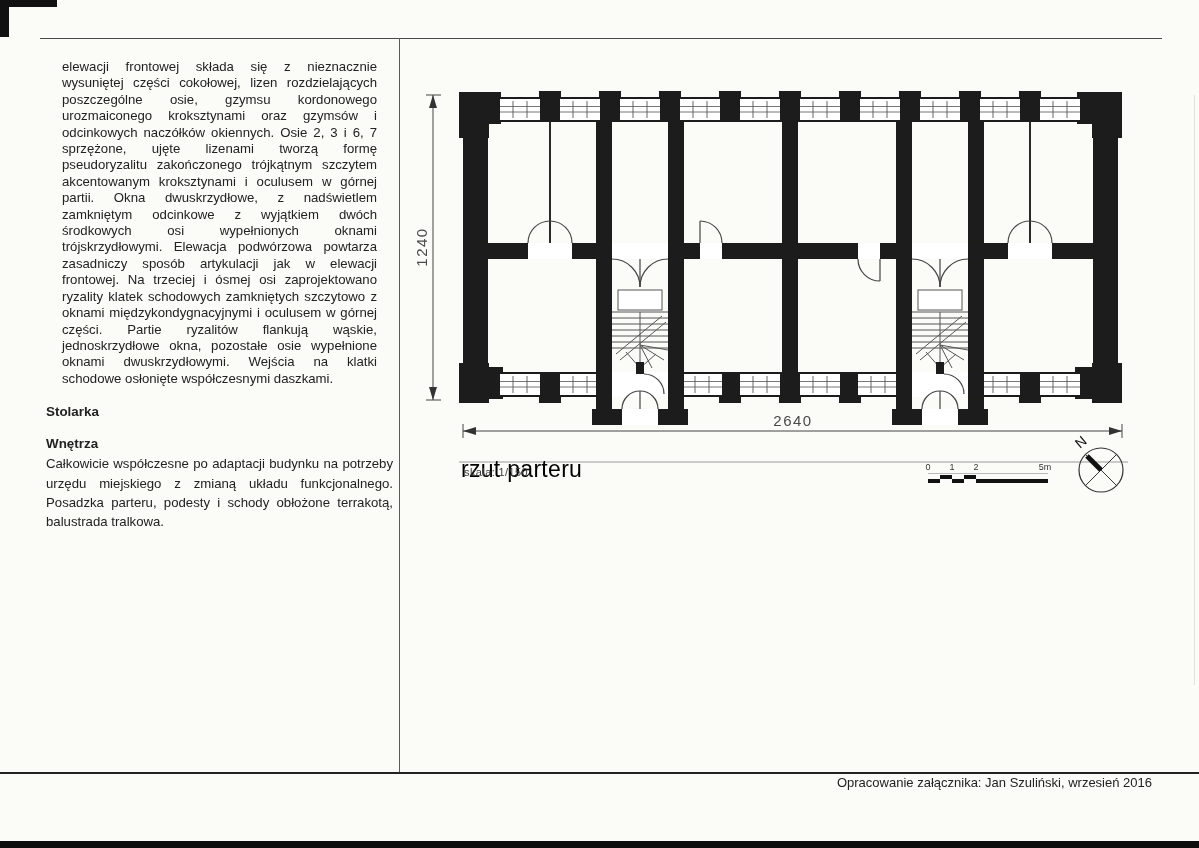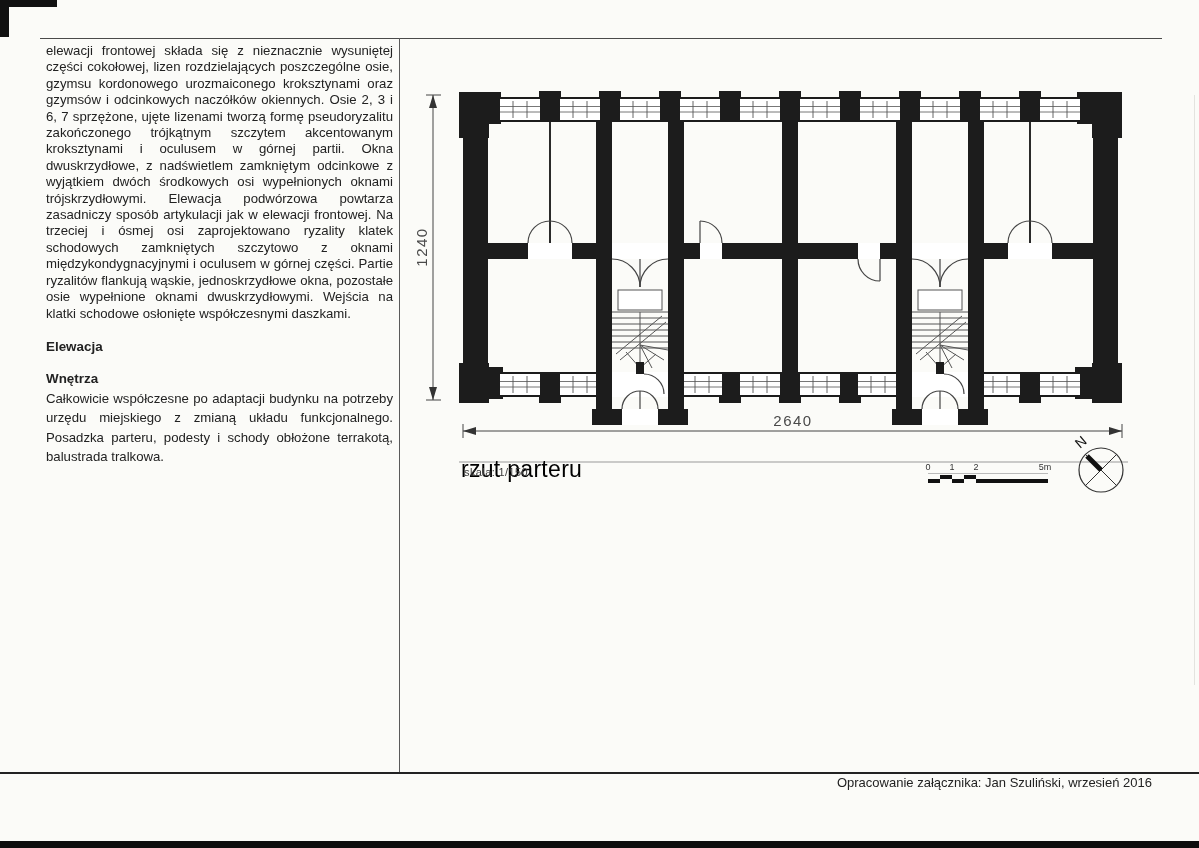--- a/index.html
+++ b/index.html
@@ -10,21 +10,21 @@
   .scan-edge-left{left:0;top:0;width:9px;height:37px;background:#111;}
   .scan-edge-top{left:0;top:0;width:57px;height:7px;background:#111;}
   .scan-edge-bottom{left:0;top:841px;width:1199px;height:7px;background:#0d0d0d;}
   .paper-shadow{left:1194px;top:95px;width:1px;height:590px;background:#e3e3df;}
   
   .rule-top{left:40px;top:38px;width:1122px;height:1px;background:#4a4a4a;}
   .rule-vert{left:399px;top:38px;width:1px;height:735px;background:#5a5a5a;}
   .rule-bottom{left:0;top:772px;width:1199px;height:2px;background:#222;}
   
   .textcol{left:46px;top:43px;width:347px;font-size:13.2px;text-align:justify;color:#222;}
-  .textcol p.lead{line-height:16.4px;margin:0;}
+  .textcol p.lead{line-height:16.4px;margin:16px;}
   .textcol h3{font-size:13.4px;font-weight:bold;margin:17px 0 3px 0;line-height:15px;}
   .textcol p.body{line-height:19.4px;margin:0;}
   
   .plan-title{left:461px;top:456px;font-size:23px;color:#000000;letter-spacing:.3px;}
   .plan-scale{left:464px;top:466px;font-size:11px;color:#3a3a3a;letter-spacing:.4px;text-align:center;}
   .footer-note{right:47px;top:775px;font-size:13px;color:#222;}
   svg text{font-family:"Liberation Sans","DejaVu Sans",sans-serif;}
 </style>
 </head>
 <body>
@@ -33,21 +33,21 @@
 <div class="abs scan-edge-top"></div>
 <div class="abs scan-edge-bottom"></div>
 <div class="abs paper-shadow"></div>
 
 <div class="abs rule-top"></div>
 <div class="abs rule-vert"></div>
 <div class="abs rule-bottom"></div>
 
 <div class="abs textcol">
   <p class="lead">elewacji frontowej składa się z nieznacznie wysuniętej części cokołowej, lizen rozdzielających poszczególne osie, gzymsu kordonowego urozmaiconego kroksztynami oraz gzymsów i odcinkowych naczółków okiennych. Osie 2, 3 i 6, 7 sprzężone, ujęte lizenami tworzą formę pseudoryzalitu zakończonego trójkątnym szczytem akcentowanym kroksztynami i oculusem w górnej partii. Okna dwuskrzydłowe, z nadświetlem zamkniętym odcinkowe z wyjątkiem dwóch środkowych osi wypełnionych oknami trójskrzydłowymi. Elewacja podwórzowa powtarza zasadniczy sposób artykulacji jak w elewacji frontowej. Na trzeciej i ósmej osi zaprojektowano ryzality klatek schodowych zamkniętych szczytowo z oknami międzykondygnacyjnymi i oculusem w górnej części. Partie ryzalitów flankują wąskie, jednoskrzydłowe okna, pozostałe osie wypełnione oknami dwuskrzydłowymi. Wejścia na klatki schodowe osłonięte współczesnymi daszkami.</p>
-  <h3>Elewacja</h3>
+  <h3>Stolarka</h3>
   <h3>Wnętrza</h3>
   <p class="body">Całkowicie współczesne po adaptacji budynku na potrzeby urzędu miejskiego z zmianą układu funkcjonalnego. Posadzka parteru, podesty i schody obłożone terrakotą, balustrada tralkowa.</p>
 </div>
 
 <svg class="abs" style="left:410px;top:85px;" width="789" height="412" viewBox="410 85 789 412">
   <defs>
     <g id="win">
       <rect x="-20" y="0" width="40" height="21" fill="#ffffff"></rect>
       <line x1="-20" y1="7.5" x2="20" y2="7.5" stroke="#777" stroke-width="1"></line>
       <line x1="-20" y1="13" x2="20" y2="13" stroke="#777" stroke-width="1"></line>

